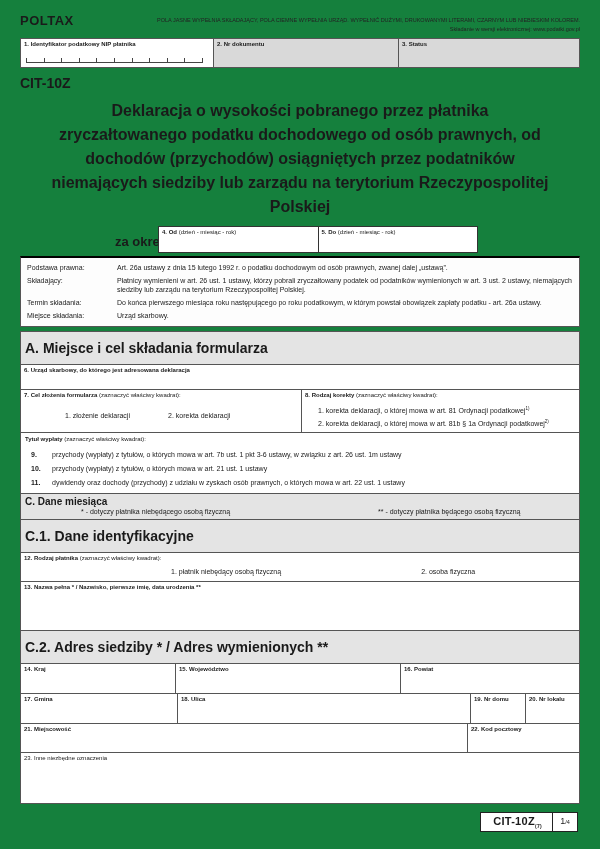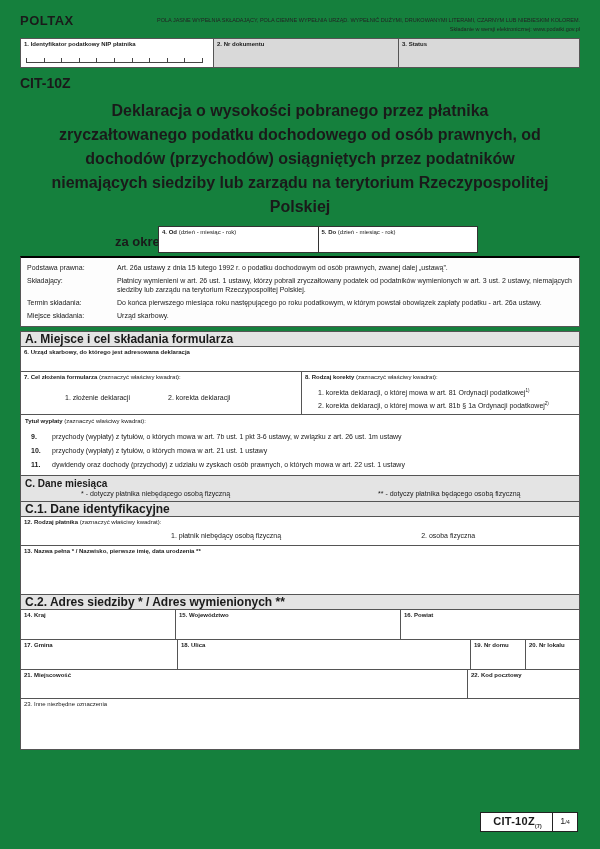--- a/index.html
+++ b/index.html
@@ -31,21 +31,21 @@
   .pcell { flex:1; padding:2px 3px; font-size:6px; }
   .pcell.from { border-right:1px solid #333; }
   .pcell b { font-size:6px; }
   .pcell .hint { font-weight:normal; }
 
   .legal { border:1px solid #555; border-top:2px solid #000; margin-top:1px; padding:5px 4px 2px 4px; font-size:7px; line-height:1.3; background:#fdfdfd; }
   .lrow { display:flex; margin-bottom:4px; }
   .llabel { flex:0 0 92px; padding-left:2px; }
   .ltext { flex:1; text-align:justify; padding-right:3px; }
 
-  .bar { border:1px solid #555; background:#e4e4e4; font-weight:bold; font-size:12px; padding:0 4px; }
+  .bar { border:1px solid #555; background:#e4e4e4; font-weight:bold; font-size:14px; padding:8px 4px; }
   .bar.gap { margin-top:4px; }
   .bar.tight { margin-top:-1px; }
 
   .box { border:1px solid #555; margin-top:-1px; background:#fff; }
   .flabel { font-size:6px; font-weight:bold; padding:2px 3px; line-height:1.3; }
   .flabel .norm { font-weight:normal; }
   .h26 { height:26px; } .h50 { height:50px; } .h52 { height:52px; }
 
   .row78 { display:flex; border:1px solid #555; margin-top:-1px; height:44px; background:#fff; }
   .cell7 { flex:0 0 281px; border-right:1px solid #555; }

